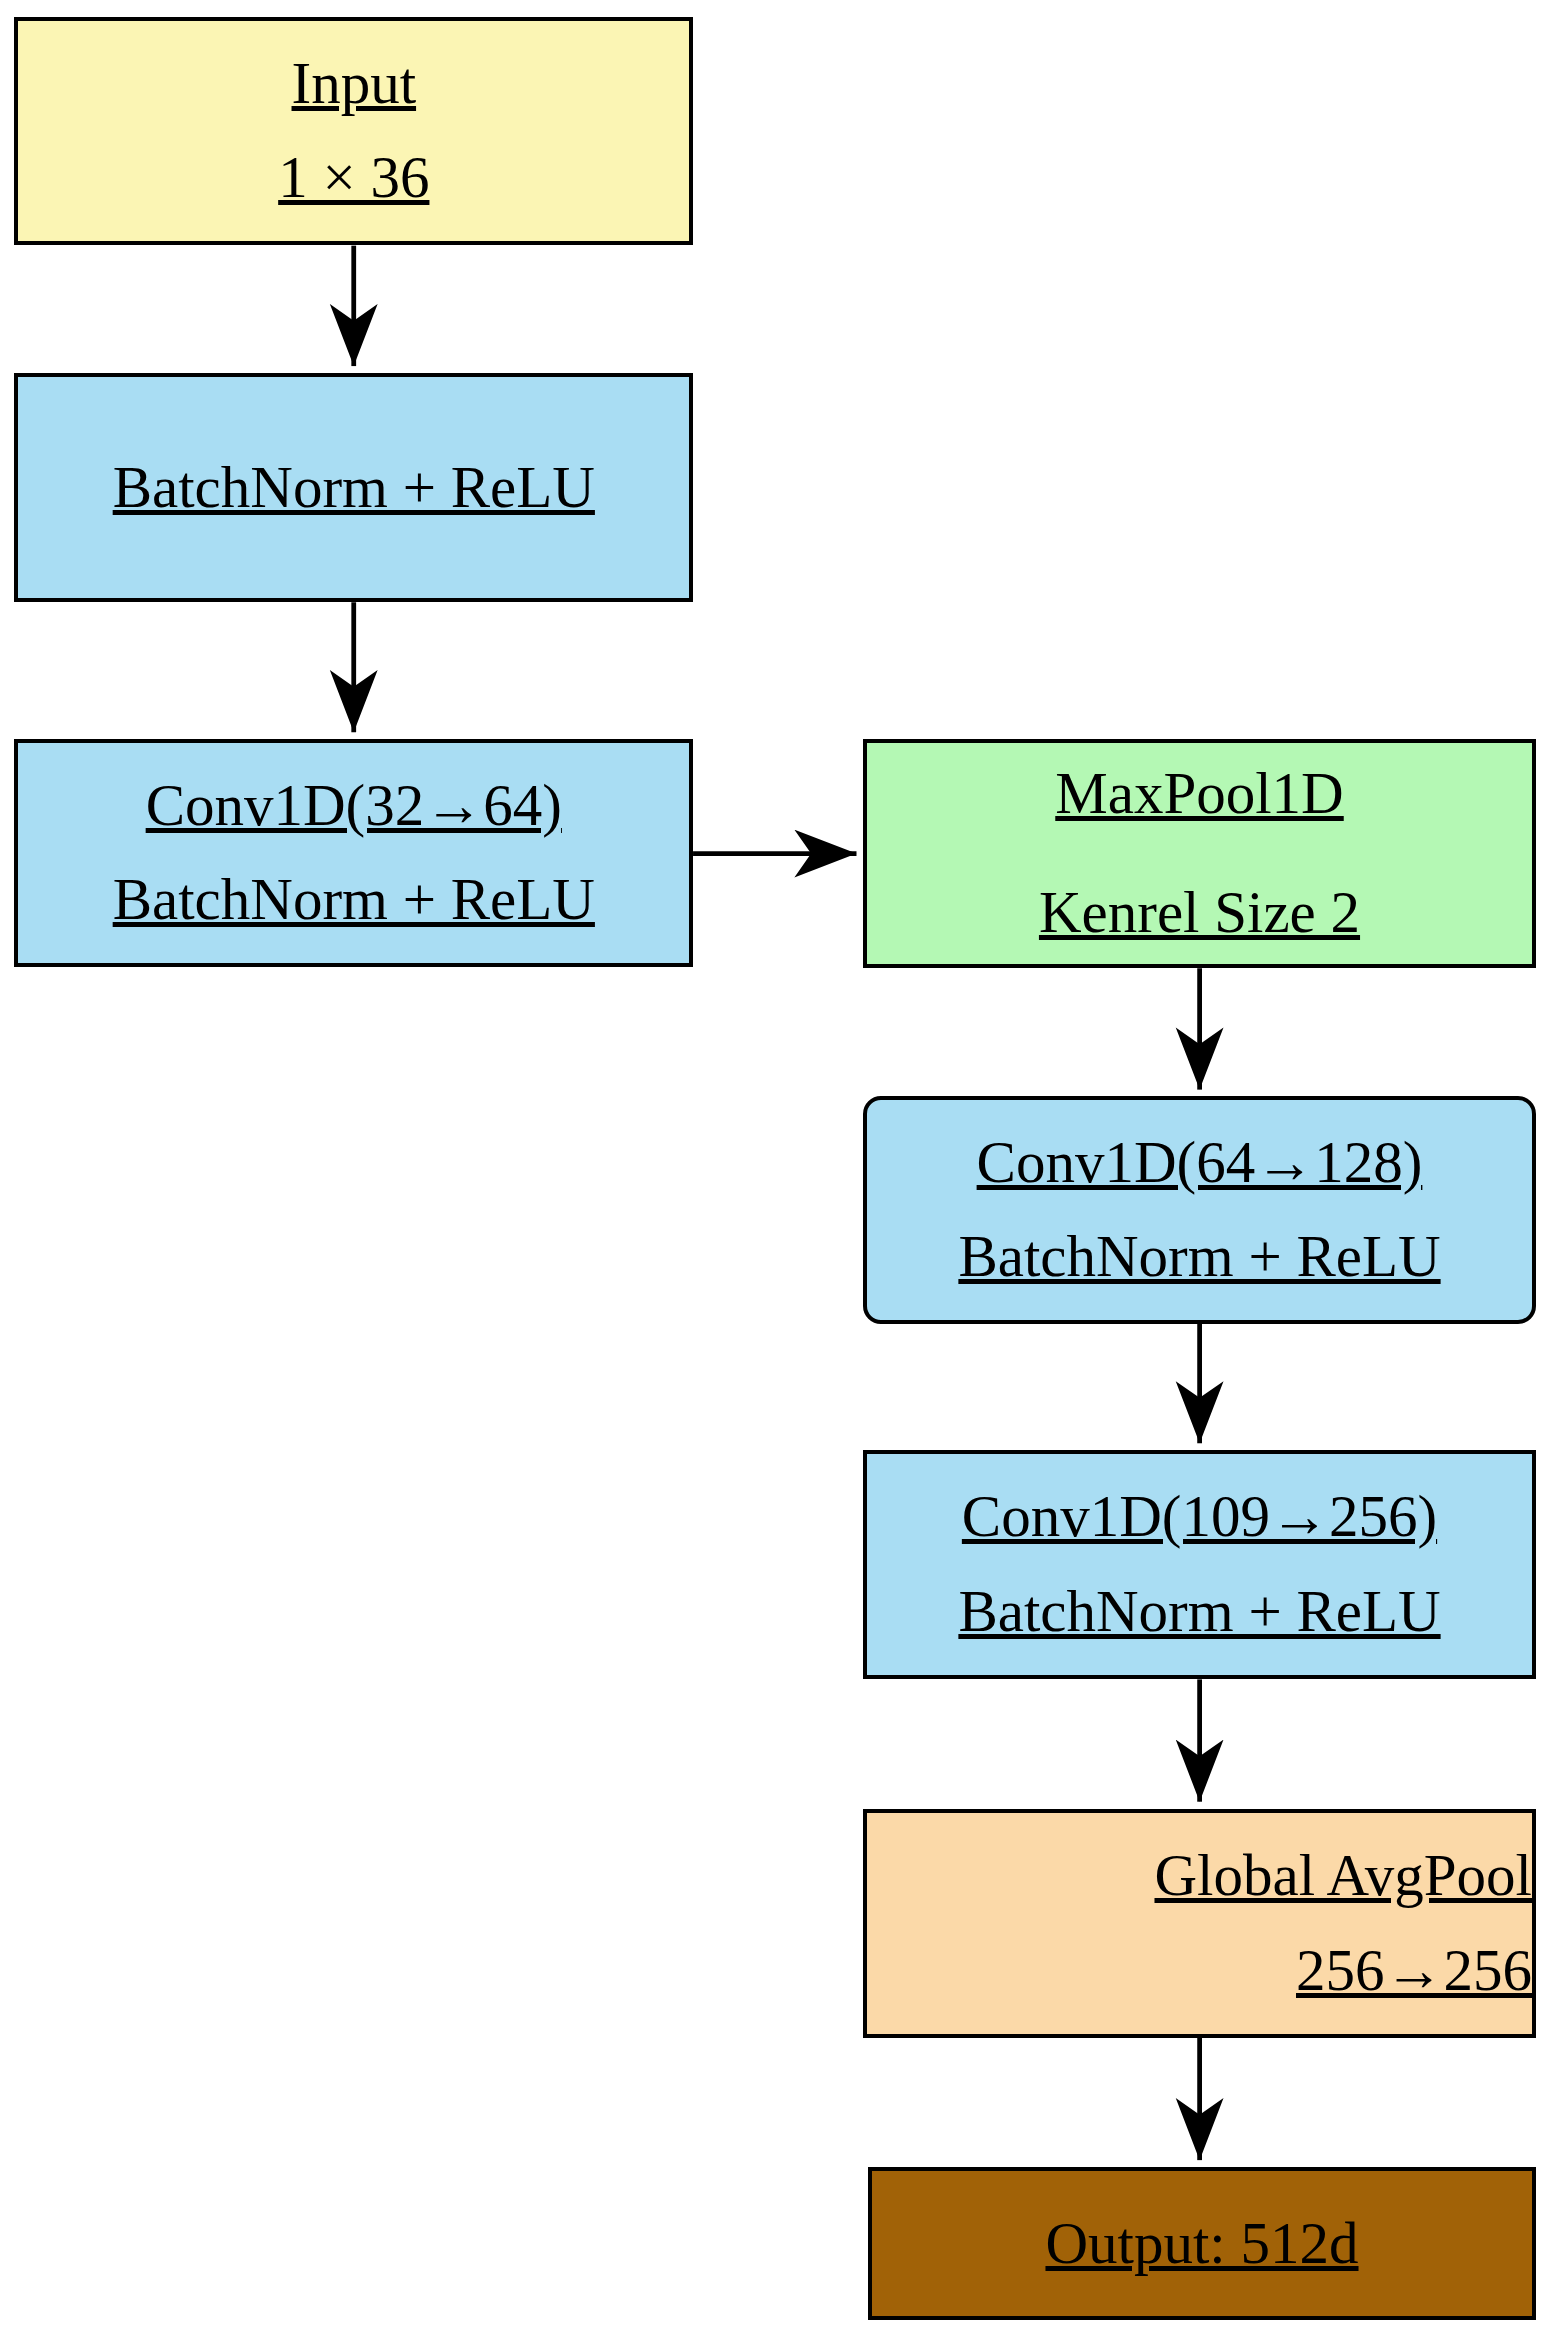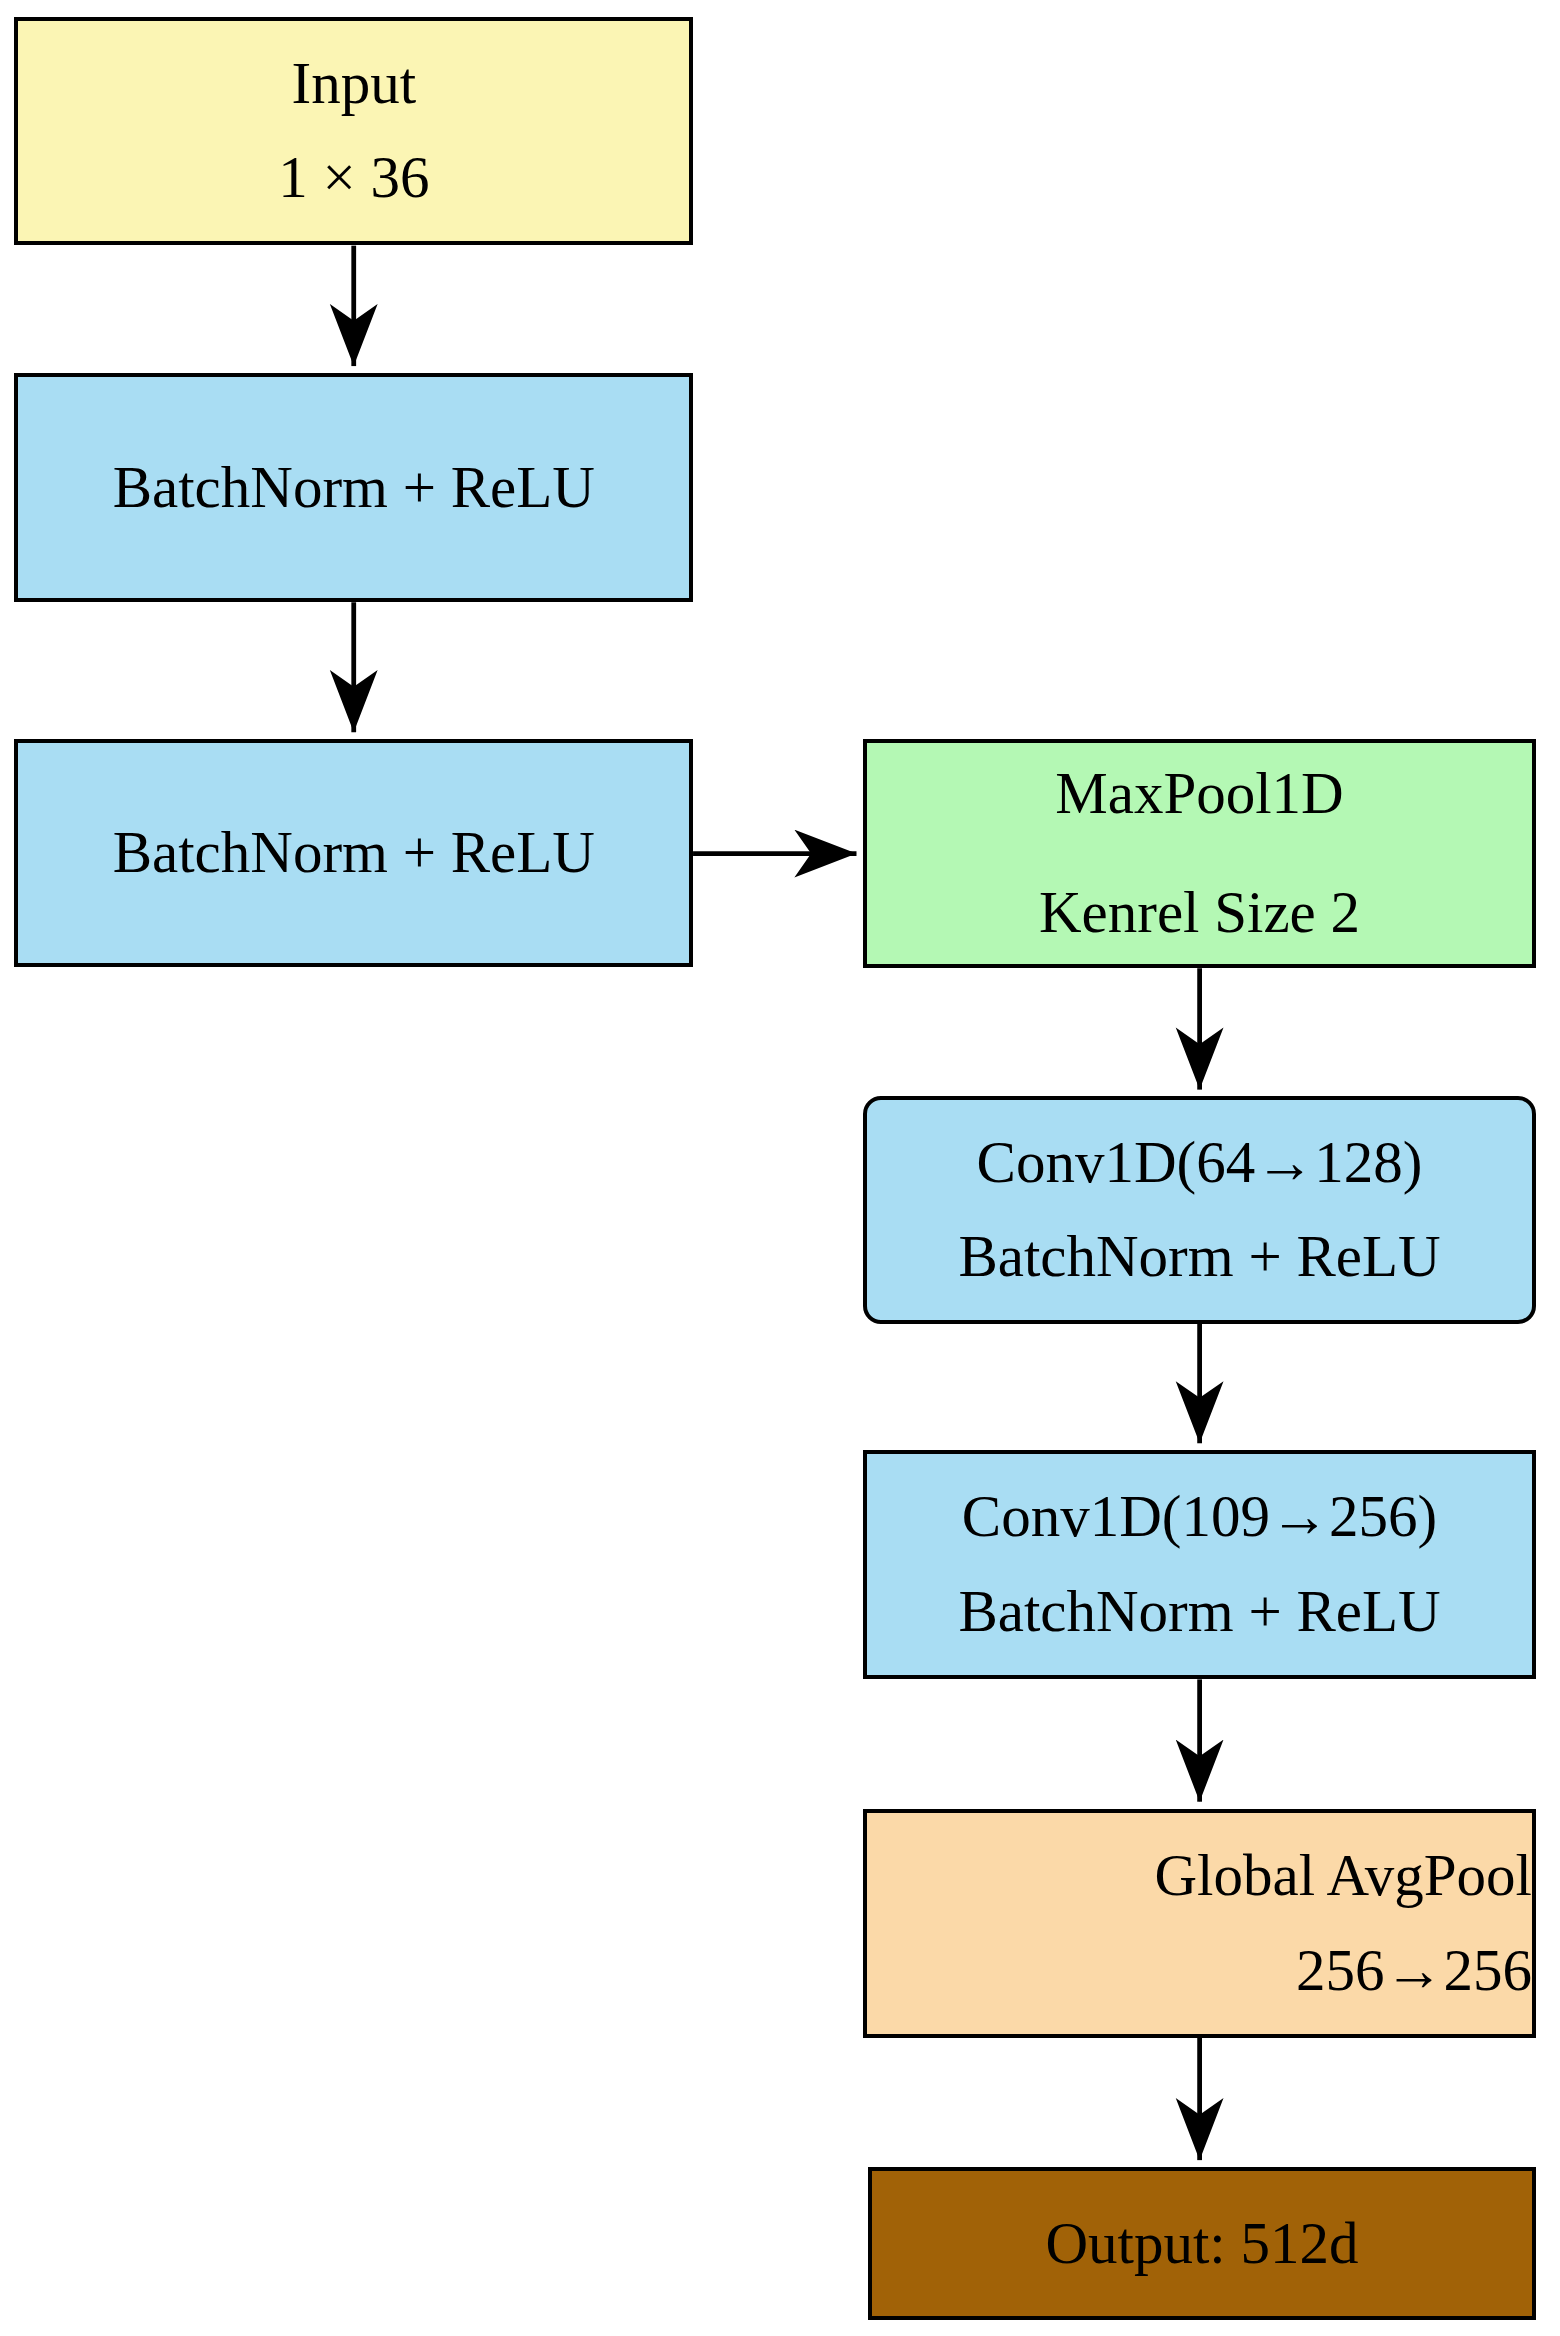--- a/index.html
+++ b/index.html
@@ -23,20 +23,21 @@
     display: flex;
     flex-direction: column;
     justify-content: space-evenly;
     align-items: center;
     text-align: center;
   }
   .box .line {
     font-size: 59px;
     line-height: 1.05;
     white-space: nowrap;
+    text-decoration: underline;
   }
   
   .pos-input   { left: 14.3px;  top: 17px;   width: 679px; height: 228px; }
   .pos-conv1   { left: 14.3px;  top: 373px;  width: 679px; height: 229px; }
   .pos-conv2   { left: 14.3px;  top: 739px;  width: 679px; height: 228px; }
   
   .pos-maxpool { left: 863px; top: 739px;  width: 673px; height: 229px; gap: 36px; }
   .pos-conv3   { left: 863px; top: 1096px; width: 673px; height: 228px; }
   .pos-conv4   { left: 863px; top: 1450px; width: 673px; height: 229px; }
   .pos-gap     { left: 863px; top: 1809px; width: 673px; height: 229px; align-items: flex-end; }
@@ -58,20 +59,21 @@
   <div class="box pos-input" style="background-color: rgb(251, 245, 180);">
     <span class="line">Input</span>
     <span class="line">1 × 36</span>
   </div>
 
   <div class="box pos-conv1" style="background-color: rgb(169, 221, 243);">
     <span class="line">BatchNorm + ReLU</span>
   </div>
 
   <div class="box pos-conv2" style="background-color: rgb(169, 221, 243);">
+    <span class="line">Conv1D(32→64)</span>
     <span class="line">BatchNorm + ReLU</span>
   </div>
 
   <div class="box pos-maxpool" style="background-color: rgb(180, 248, 180);">
     <span class="line">MaxPool1D</span>
     <span class="line">Kenrel Size 2</span>
   </div>
 
   <div class="box pos-conv3" style="background-color: rgb(169, 221, 243); border-radius: 18px;">
     <span class="line">Conv1D(64→128)</span>

